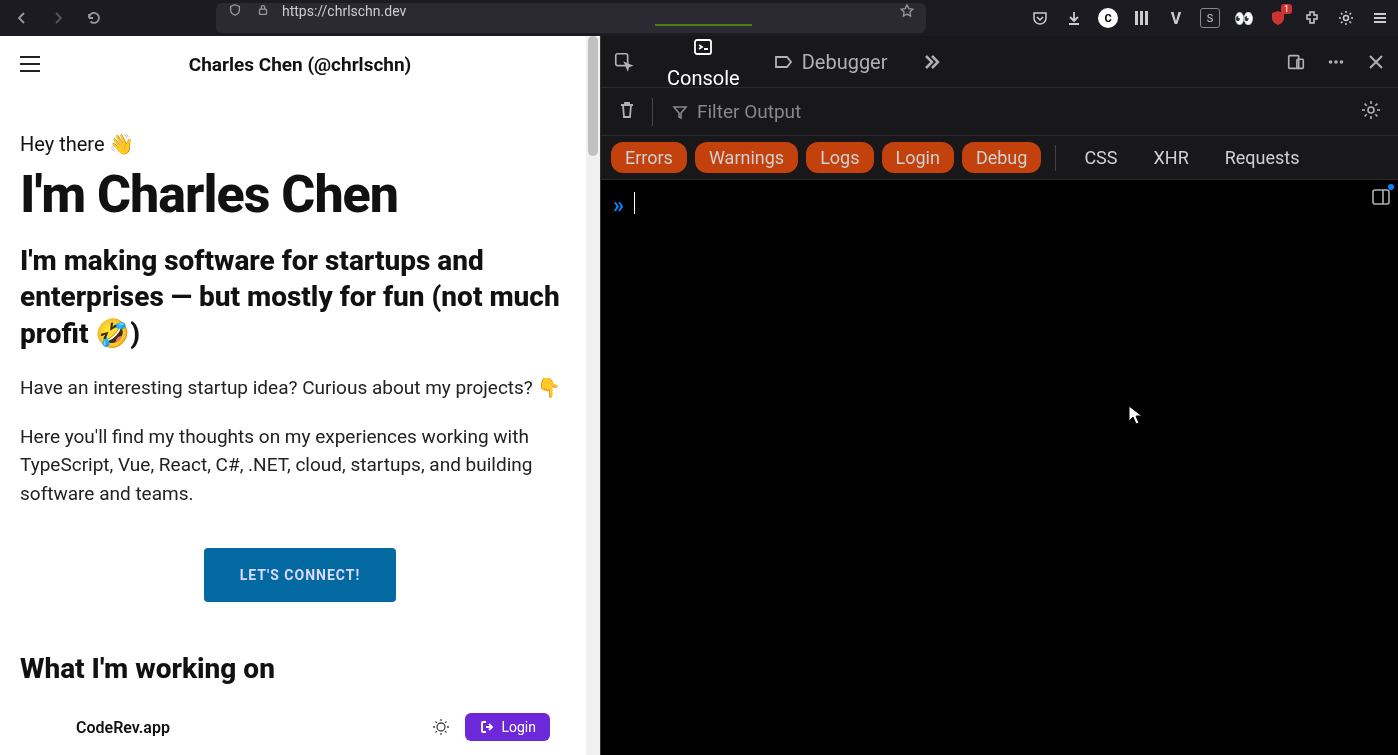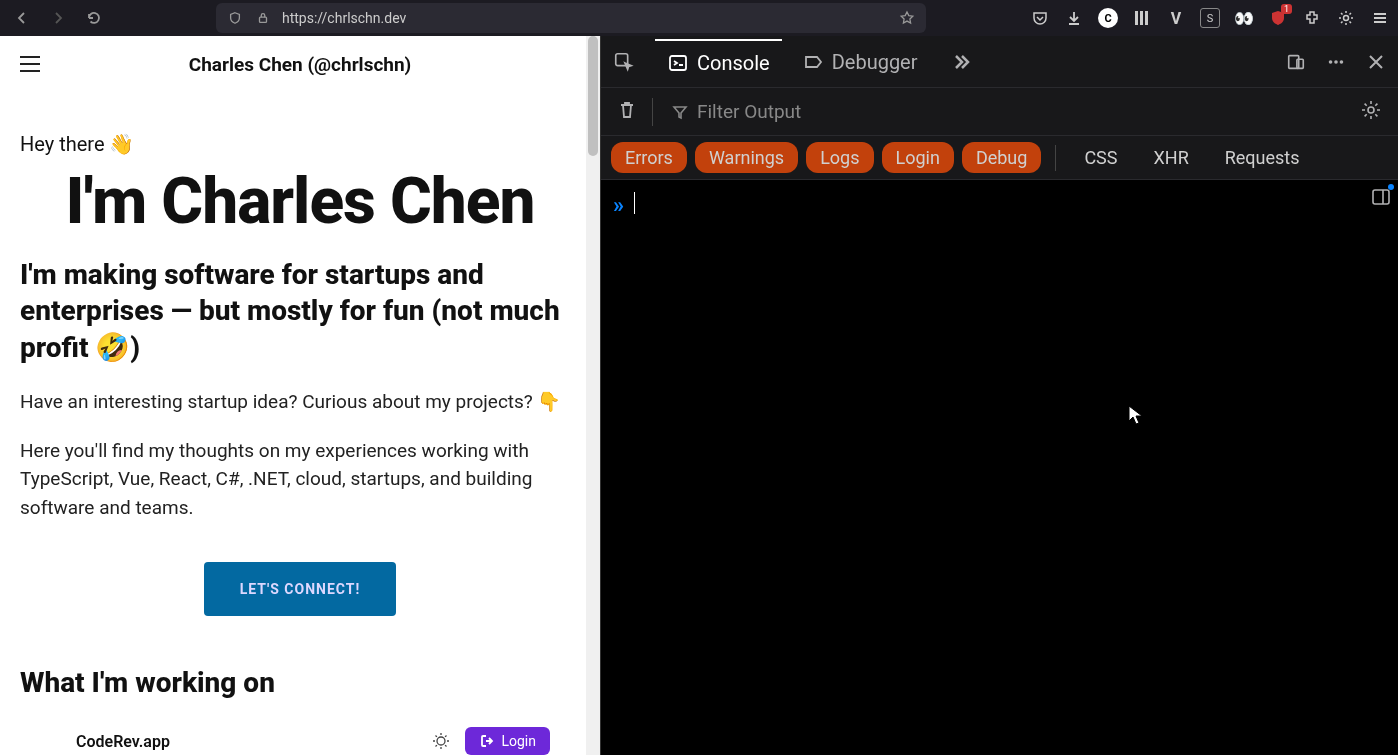--- a/index.html
+++ b/index.html
@@ -30,21 +30,21 @@
       cursor: pointer;
       border-radius: 4px;
     }
     .nav-btn.disabled { color: #555; }
     .url-bar {
       flex: 1;
       height: 30px;
       background: #2b2a33;
       border-radius: 6px;
       display: flex;
-      align-items: center;
+      align-items: flex-start;
       padding: 0 10px;
       gap: 10px;
       margin: 0 96px 0 100px;
       max-width: 720px;
     }
     .url-text {
       color: #ccc;
       font-size: 14px;
       flex: 1;
     }
@@ -121,25 +121,24 @@
     }
     .content {
       padding: 40px 20px 20px 20px;
       color: #111;
     }
     .greeting {
       font-size: 20px;
       margin-bottom: 8px;
     }
     .big-name {
-      font-size: 64px;
+      font-size: 52px;
       font-weight: 800;
       letter-spacing: -1px;
       margin-bottom: 18px;
-      text-align: center;
     }
     .sub-head {
       font-size: 28px;
       font-weight: 800;
       line-height: 1.3;
       margin-bottom: 22px;
     }
     .body-text {
       font-size: 19px;
       line-height: 1.5;
@@ -229,21 +228,22 @@
       display: flex;
       align-items: center;
       gap: 8px;
       padding: 10px 12px;
       color: #b1b1b3;
       font-size: 20px;
       cursor: pointer;
     }
     .dt-tab.active {
       color: #fff;
-      border-top: 2px solid #ffffff;
+      border-top: 2px solid #4d7c0f;
+      flex-direction: column;
     }
     .dt-tab-icon {
       width: 22px;
       height: 22px;
       display: flex;
       align-items: center;
     }
     .dt-right-icons {
       margin-left: auto;
       display: flex;

